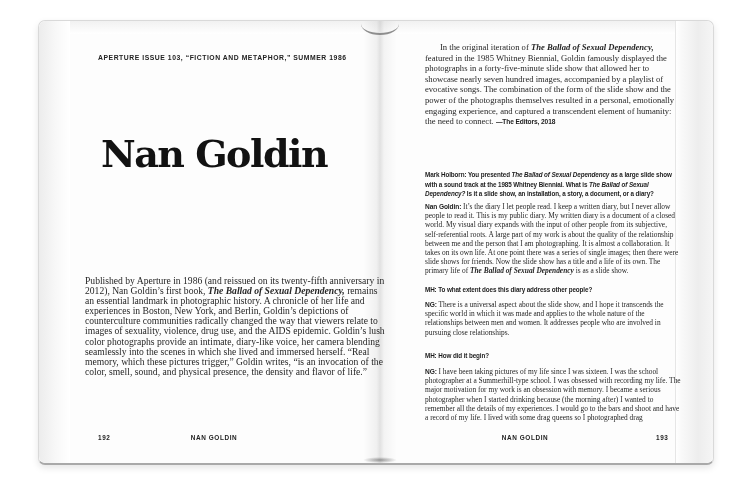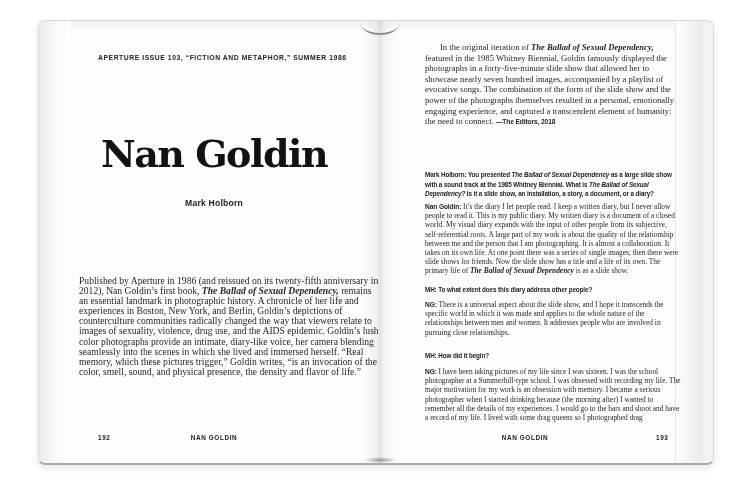--- a/index.html
+++ b/index.html
@@ -25,21 +25,21 @@
   .page-left{left:30px;width:312px;}
   .page-right{left:342px;width:308px;}
 
   .issue-header{position:absolute;left:29px;top:21px;width:270px;
     font-family:"Liberation Sans",sans-serif;font-weight:bold;font-size:6.8px;letter-spacing:0.55px;color:#222;}
   .title-wrap{position:absolute;left:17px;top:100px;width:256px;text-align:center;}
   .book-title{margin:0;font-family:"DejaVu Serif",serif;font-weight:bold;font-size:38px;
     letter-spacing:-1.5px;color:#121212;line-height:1.1;}
   .byline{position:absolute;left:17px;top:165px;width:256px;text-align:center;
     font-family:"Liberation Sans",sans-serif;font-weight:bold;font-size:8.6px;letter-spacing:0.2px;color:#1d1d1d;}
-  .lead{position:absolute;left:10px;top:243px;width:303px;margin:0;
+  .lead{position:absolute;left:16px;top:243px;width:303px;margin:0;
     font-family:"Liberation Serif",serif;font-size:9.6px;line-height:10.1px;color:#262626;}
 
   .intro{position:absolute;left:44px;top:9px;width:256px;margin:0;text-indent:15px;
     font-family:"Liberation Serif",serif;font-size:8.6px;line-height:10.6px;color:#262626;}
   .q{position:absolute;left:44px;width:256px;margin:0;
     font-family:"Liberation Sans",sans-serif;font-weight:bold;font-size:6.3px;line-height:9.5px;
     letter-spacing:-0.1px;color:#1c1c1c;}
   .a{position:absolute;left:44px;width:256px;margin:0;
     font-family:"Liberation Serif",serif;font-size:7.4px;line-height:9.2px;color:#262626;}
   .pos-q1{top:137px;} .pos-a1{top:169px;} .pos-q2{top:252px;} .pos-a2{top:267px;}
@@ -66,21 +66,20 @@
     <div class="edge-right"></div>
     <div class="spine"></div>
     <div class="spine-notch"></div>
     <div class="spine-smudge"></div>
 
     <div class="page page-left">
       <div class="issue-header">APERTURE ISSUE 103, “FICTION AND METAPHOR,” SUMMER 1986</div>
       <div class="title-wrap">
         <h1 class="book-title">Nan Goldin</h1>
       </div>
-      <div class="byline">Mark Holborn</div>
       <p class="lead"><span>Published by Aperture in 1986 (and reissued on its twenty-fifth anniversary in 2012), Nan Goldin’s first book, </span><span class="seg-i">The Ballad of Sexual Dependency,</span><span> remains an essential landmark in photographic history. A chronicle of her life and experiences in Boston, New York, and Berlin, Goldin’s depictions of counterculture communities radically changed the way that viewers relate to images of sexuality, violence, drug use, and the AIDS epidemic. Goldin’s lush color photographs provide an intimate, diary-like voice, her camera blending seamlessly into the scenes in which she lived and immersed herself. “Real memory, which these pictures trigger,” Goldin writes, “is an invocation of the color, smell, sound, and physical presence, the density and flavor of life.”</span></p>
       <div class="footer">
         <span class="pl-pagenum">192</span>
         <span class="pl-head">NAN GOLDIN</span>
       </div>
     </div>
 
     <div class="page page-right">
       <p class="intro"><span>In the original iteration of </span><span class="seg-i">The Ballad of Sexual Dependency,</span><span> featured in the 1985 Whitney Biennial, Goldin famously displayed the photographs in a forty-five-minute slide show that allowed her to showcase nearly seven hundred images, accompanied by a playlist of evocative songs. The combination of the form of the slide show and the power of the photographs themselves resulted in a personal, emotionally engaging experience, and captured a transcendent element of humanity: the need to connect. </span><span class="seg-credit">—The Editors, 2018</span></p>
       <p class="q pos-q1"><span>Mark Holborn: You presented </span><span class="seg-i">The Ballad of Sexual Dependency</span><span> as a large slide show with a sound track at the 1985 Whitney Biennial. What is </span><span class="seg-i">The Ballad of Sexual Dependency?</span><span> Is it a slide show, an installation, a story, a document, or a diary?</span></p>

